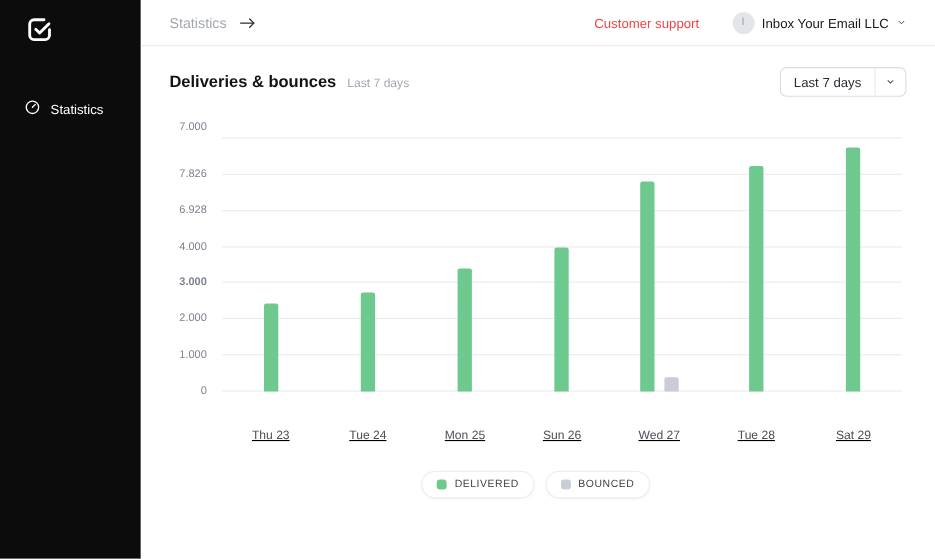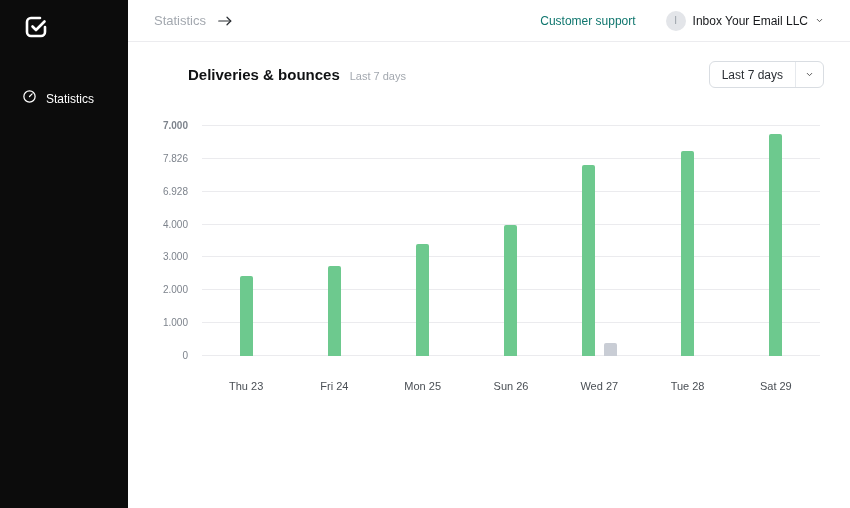--- a/index.html
+++ b/index.html
@@ -25,51 +25,51 @@
   .breadcrumb { font-size: 13px; color: #a3a8af; }
   .arrow-icon { color: #2a2e33; display: flex; align-items: center; }
   .domain-select { display: flex; align-items: center; border: 1px solid #d9dde2;
                    border-radius: 6px; height: 26px; padding: 0 0 0 10px; cursor: pointer;
                    background: #fff; }
   .domain-select .val { font-size: 11.5px; color: #2a2e33; padding-right: 10px; }
   .domain-select .sep { width: 1px; height: 100%; background: #e6e9ed; }
   .domain-select .chev { padding: 0 8px; color: #555; display: flex; align-items: center; }
 
   .topbar-right { display: flex; align-items: center; gap: 12px; }
-  .support-link { font-size: 12px; color: #0f766e; cursor: pointer; margin-right: 18px; }
+  .support-link { font-size: 12px; color: #ef4444; cursor: pointer; margin-right: 18px; }
   .account { display: flex; align-items: center; gap: 7px; cursor: pointer; }
   .avatar { width: 20px; height: 20px; border-radius: 50%; background: #e3e5e9;
             color: #9aa0a8; font-size: 10px; display: flex; align-items: center;
             justify-content: center; }
   .account-name { font-size: 12px; color: #17191c; }
   .account .chev { color: #444; display: flex; align-items: center; }
 
   
   .section-header { display: flex; align-items: center; justify-content: space-between;
-                    padding: 19px 26px 0 26px; margin-left: 34px; }
+                    padding: 19px 26px 0 26px; }
   .sh-left { display: flex; align-items: baseline; gap: 10px; }
   .section-title { font-size: 15px; font-weight: 700; color: #101214; }
   .section-subtitle { font-size: 11px; color: #a3a8af; }
   .range-select { display: flex; align-items: center; border: 1px solid #d9dde2;
                   border-radius: 6px; height: 27px; cursor: pointer; background: #fff; }
   .range-select .val { font-size: 12px; color: #2a2e33; padding: 0 12px; }
   .range-select .sep { width: 1px; height: 100%; background: #e6e9ed; }
   .range-select .chev { padding: 0 9px; color: #555; display: flex; align-items: center; }
 
   
   .chart { padding: 0 30px 0 26px; }
   .chart-grid { display: flex; }
   .y-axis { width: 48px; position: relative; flex-shrink: 0; }
   .ytick { position: absolute; right: 14px; font-size: 10px; color: #7d838c; }
   .plot { flex: 1; position: relative; height: 230px; margin-top: 38px; }
   .gridline { position: absolute; left: 0; right: 0; height: 1px; background: #ebebee; }
   .slots { position: absolute; inset: 0; display: flex; }
   .slot { flex: 1; display: flex; align-items: flex-end; justify-content: center; gap: 9px; }
   .bar { width: 13px; border-radius: 2px 2px 0 0; }
-  .x-axis { flex: 1; display: flex; margin-top: 24px; }
+  .x-axis { flex: 1; display: flex; margin-top: 34px; text-decoration: underline; }
   .xtick { flex: 1; text-align: center; font-size: 11px; color: #4a4f55; }
 
   .legend { display: flex; justify-content: center; gap: 10px; margin-top: 26px; }
   .legend-item { display: flex; align-items: center; gap: 7px; background: #fff;
                  border: 1px solid #eceef1; border-radius: 14px; padding: 6px 13px;
                  box-shadow: 0 1px 2px rgba(0,0,0,0.05); cursor: pointer; }
   .legend-item .lg-label { font-size: 9.5px; letter-spacing: 0.5px; color: #3a3f45; }
   .swatch { width: 9px; height: 9px; border-radius: 3px; display: inline-block; }
 </style>
 </head>
@@ -138,25 +138,25 @@
         </span>
       </div>
     </div>
 
     <div class="chart">
       <div class="chart-grid">
         <div class="y-axis" id="y-axis" style="height: 268px;">
             <div class="ytick" style="bottom: -5px;">0</div>
             <div class="ytick" style="bottom: 27.8571px;">1.000</div>
             <div class="ytick" style="bottom: 60.7143px; margin-left: 24px;">2.000</div>
-            <div class="ytick" style="bottom: 93.5714px;">3.000</div>
+            <div class="ytick" style="bottom: 93.5714px; font-weight: bold;">3.000</div>
             <div class="ytick" style="bottom: 126.429px; margin-top: 24px;">4.000</div>
             <div class="ytick" style="bottom: 159.286px;">6.928</div>
             <div class="ytick" style="bottom: 192.143px;">7.826</div>
-            <div class="ytick" style="bottom: 225px; font-weight: bold;">7.000</div>
+            <div class="ytick" style="bottom: 235px;">7.000</div>
           </div>
         <div class="plot" id="plot">
             <div class="gridline" style="bottom: 0px;"></div>
             <div class="gridline" style="bottom: 32.8571px;"></div>
             <div class="gridline" style="bottom: 65.7143px;"></div>
             <div class="gridline" style="bottom: 98.5714px;"></div>
             <div class="gridline" style="bottom: 131.429px;"></div>
             <div class="gridline" style="bottom: 164.286px;"></div>
             <div class="gridline" style="bottom: 197.143px;"></div>
             <div class="gridline" style="bottom: 230px;"></div>
@@ -183,24 +183,34 @@
               <div class="slot">
                 <div class="bar" style="height: 221.786px; background: rgb(109, 201, 142);"></div>
               </div>
             </div>
           </div>
       </div>
       <div class="chart-grid">
         <div class="y-axis"></div>
         <div class="x-axis" id="x-axis">
             <div class="xtick">Thu 23</div>
-            <div class="xtick">Fri 24</div>
+            <div class="xtick">Tue 24</div>
             <div class="xtick">Mon 25</div>
             <div class="xtick">Sun 26</div>
             <div class="xtick">Wed 27</div>
             <div class="xtick">Tue 28</div>
             <div class="xtick">Sat 29</div>
           </div>
       </div>
+      <div class="legend" id="legend">
+          <div class="legend-item">
+            <span class="swatch" style="background: rgb(109, 201, 142);"></span>
+            <span class="lg-label">DELIVERED</span>
+          </div>
+          <div class="legend-item">
+            <span class="swatch" style="background: rgb(201, 205, 213);"></span>
+            <span class="lg-label">BOUNCED</span>
+          </div>
+        </div>
     </div>
 
   </main>
 </div>
 
 </body></html>

